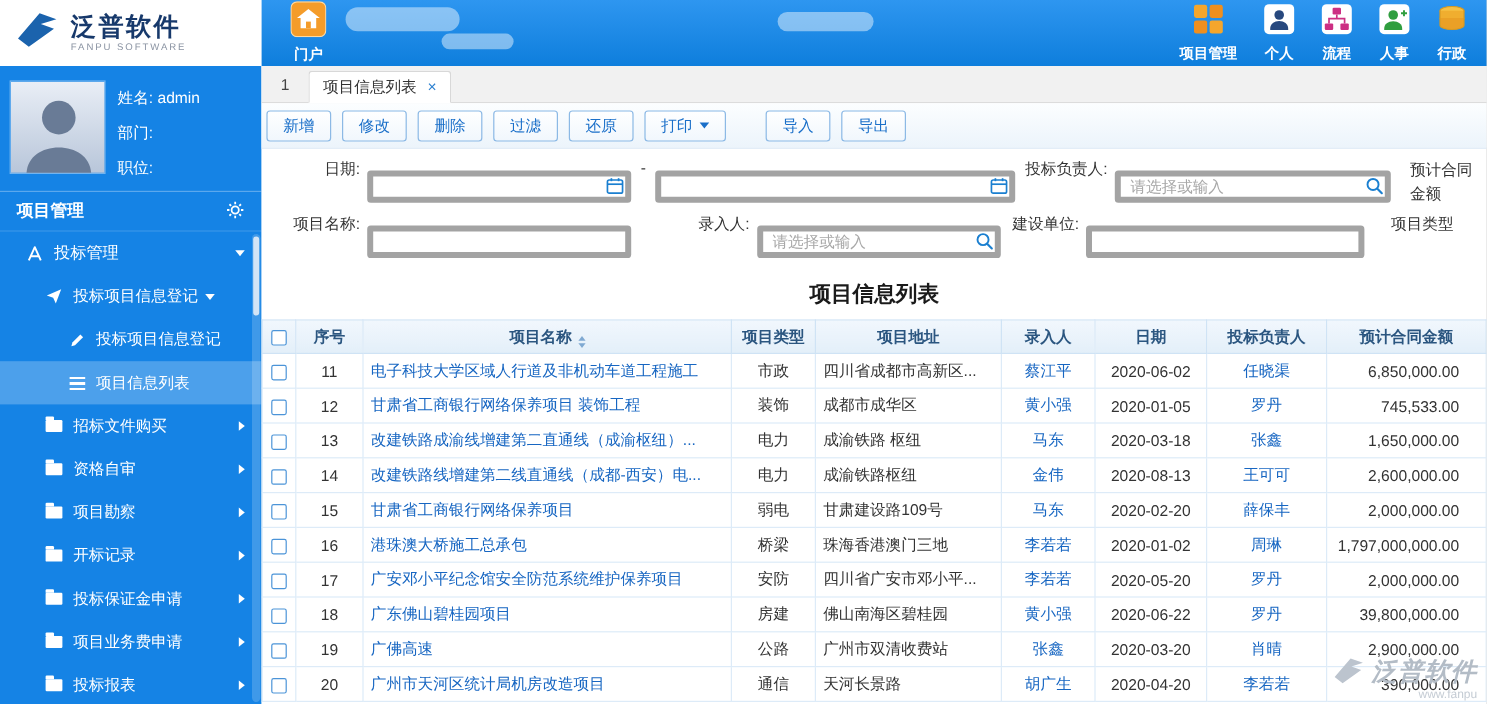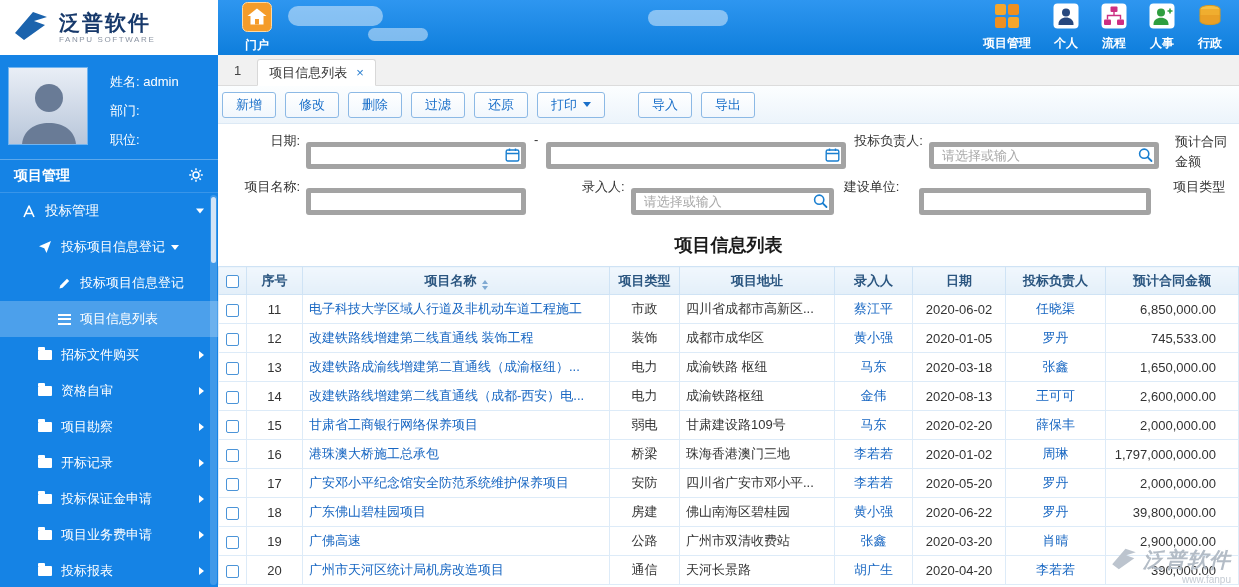--- a/index.html
+++ b/index.html
@@ -13,21 +13,21 @@
 .brand-sub{font-size:8px;color:#8b94a3;letter-spacing:1.6px}
 .topblue{flex:1;background:linear-gradient(180deg,#2e96f0,#0e7edc);position:relative;display:flex}
 .cloud{position:absolute;background:rgba(255,255,255,.45);border-radius:30px}
 .portal{display:flex;flex-direction:column;align-items:center;justify-content:center;gap:1px;margin-left:24px;cursor:pointer;z-index:2}
 .portal-lb,.tn-lb{color:#fff;font-size:12px;font-weight:bold;white-space:nowrap}
 .top-nav{margin-left:auto;display:flex;align-items:center;gap:22px;padding-right:16px;z-index:2}
 .tn-item{display:flex;flex-direction:column;align-items:center;gap:2px;cursor:pointer}
 
 .body{display:flex;height:532px}
 .sidebar{width:218px;flex-shrink:0;background:#1583e5;color:#fff;position:relative;overflow:hidden}
-.ucard{display:flex;gap:22px;padding:12px 8px 10px 8px}
+.ucard{display:flex;gap:10px;padding:12px 8px 10px 8px}
 .avatar{width:80px;height:78px;flex-shrink:0;border:1px solid rgba(255,255,255,.4);overflow:hidden}
 .uinfo{display:flex;flex-direction:column;gap:11px;padding-top:6px;font-size:13px}
 .pmhead{height:34px;display:flex;align-items:center;justify-content:space-between;padding:0 14px;font-size:14px;font-weight:bold;border-top:1px solid rgba(255,255,255,.3);border-bottom:1px solid rgba(255,255,255,.15)}
 .menu{position:relative}
 .mi{height:36px;display:flex;align-items:center;font-size:13px;cursor:pointer;position:relative;white-space:nowrap}
 .mi.group{padding-left:22px;font-size:13.5px}
 .mi.parent{padding-left:38px}
 .mi.leaf{padding-left:58px}
 .mi.folder{padding-left:38px}
 .mi.active{background:rgba(255,255,255,.24)}
@@ -58,21 +58,21 @@
 .w1{width:82px;text-align:right;margin-right:6px}
 .f-field{position:relative;display:inline-flex;align-items:center}
 .finput{height:27px;width:100%;border:5px solid #a3a3a3;border-radius:3px;font-size:13px;color:#333;padding:0 28px 0 8px;font-family:inherit;outline:none}
 .finput.plain{padding-right:8px}
 .finput::placeholder{color:#a8a8a8}
 .ficon{position:absolute;right:6px;top:50%;transform:translateY(-50%);display:inline-flex;cursor:pointer}
 .w220{width:220px}.w300{width:300px}.w230{width:230px}.w200{width:203px}.w232{width:232px}
 .fsep{margin:0 8px;color:#333;font-size:13px}
 .ml6{margin-left:8px;margin-right:6px}
 .ml56{margin-left:56px;margin-right:6px}
-.ml8{margin-left:10px;margin-right:20px}
+.ml8{margin-left:10px;margin-right:6px}
 .amount-label{width:64px;margin-left:16px;line-height:1.5;white-space:normal}
 .type-label{margin-left:22px}
 
 .ttitle{text-align:center;font-size:18px;font-weight:bold;color:#1a1a1a;padding:7px 0 9px;flex-shrink:0}
 .gridwrap{flex:1;overflow:hidden}
 table.grid{width:100%;border-collapse:collapse;table-layout:fixed;font-size:13px}
 .grid th{background:linear-gradient(#f1f7fd,#e3eff9);color:#2b5680;font-weight:bold;height:28px;border:1px solid #cfe3f5;text-align:center;padding:0 4px;overflow:hidden;white-space:nowrap}
 .grid td{height:29px;border:1px solid #ddebf8;color:#333;padding:0 6px;overflow:hidden;white-space:nowrap;text-overflow:ellipsis;text-align:center}
 .grid td.c-name,.grid td.c-addr{text-align:left}
 .grid td.c-amt{text-align:right;padding-right:22px}
@@ -429,21 +429,21 @@
                 <td class="c-type"><span>市政</span></td>
                 <td class="c-addr"><span>四川省成都市高新区...</span></td>
                 <td class="c-rec"><a class="lk" href="javascript:void(0)">蔡江平</a></td>
                 <td class="c-date"><span>2020-06-02</span></td>
                 <td class="c-mgr"><a class="lk" href="javascript:void(0)">任晓渠</a></td>
                 <td class="c-amt"><span>6,850,000.00</span></td>
               </tr>
               <tr>
                 <td><span class="cb"></span></td>
                 <td class="c-seq"><span>12</span></td>
-                <td class="c-name"><a class="lk" href="javascript:void(0)">改建铁路线增建第二线直通线 装饰工程</a></td>
+                <td class="c-name"><a class="lk" href="javascript:void(0)">甘肃省工商银行网络保养项目 装饰工程</a></td>
                 <td class="c-type"><span>装饰</span></td>
                 <td class="c-addr"><span>成都市成华区</span></td>
                 <td class="c-rec"><a class="lk" href="javascript:void(0)">黄小强</a></td>
                 <td class="c-date"><span>2020-01-05</span></td>
                 <td class="c-mgr"><a class="lk" href="javascript:void(0)">罗丹</a></td>
                 <td class="c-amt"><span>745,533.00</span></td>
               </tr>
               <tr>
                 <td><span class="cb"></span></td>
                 <td class="c-seq"><span>13</span></td>

